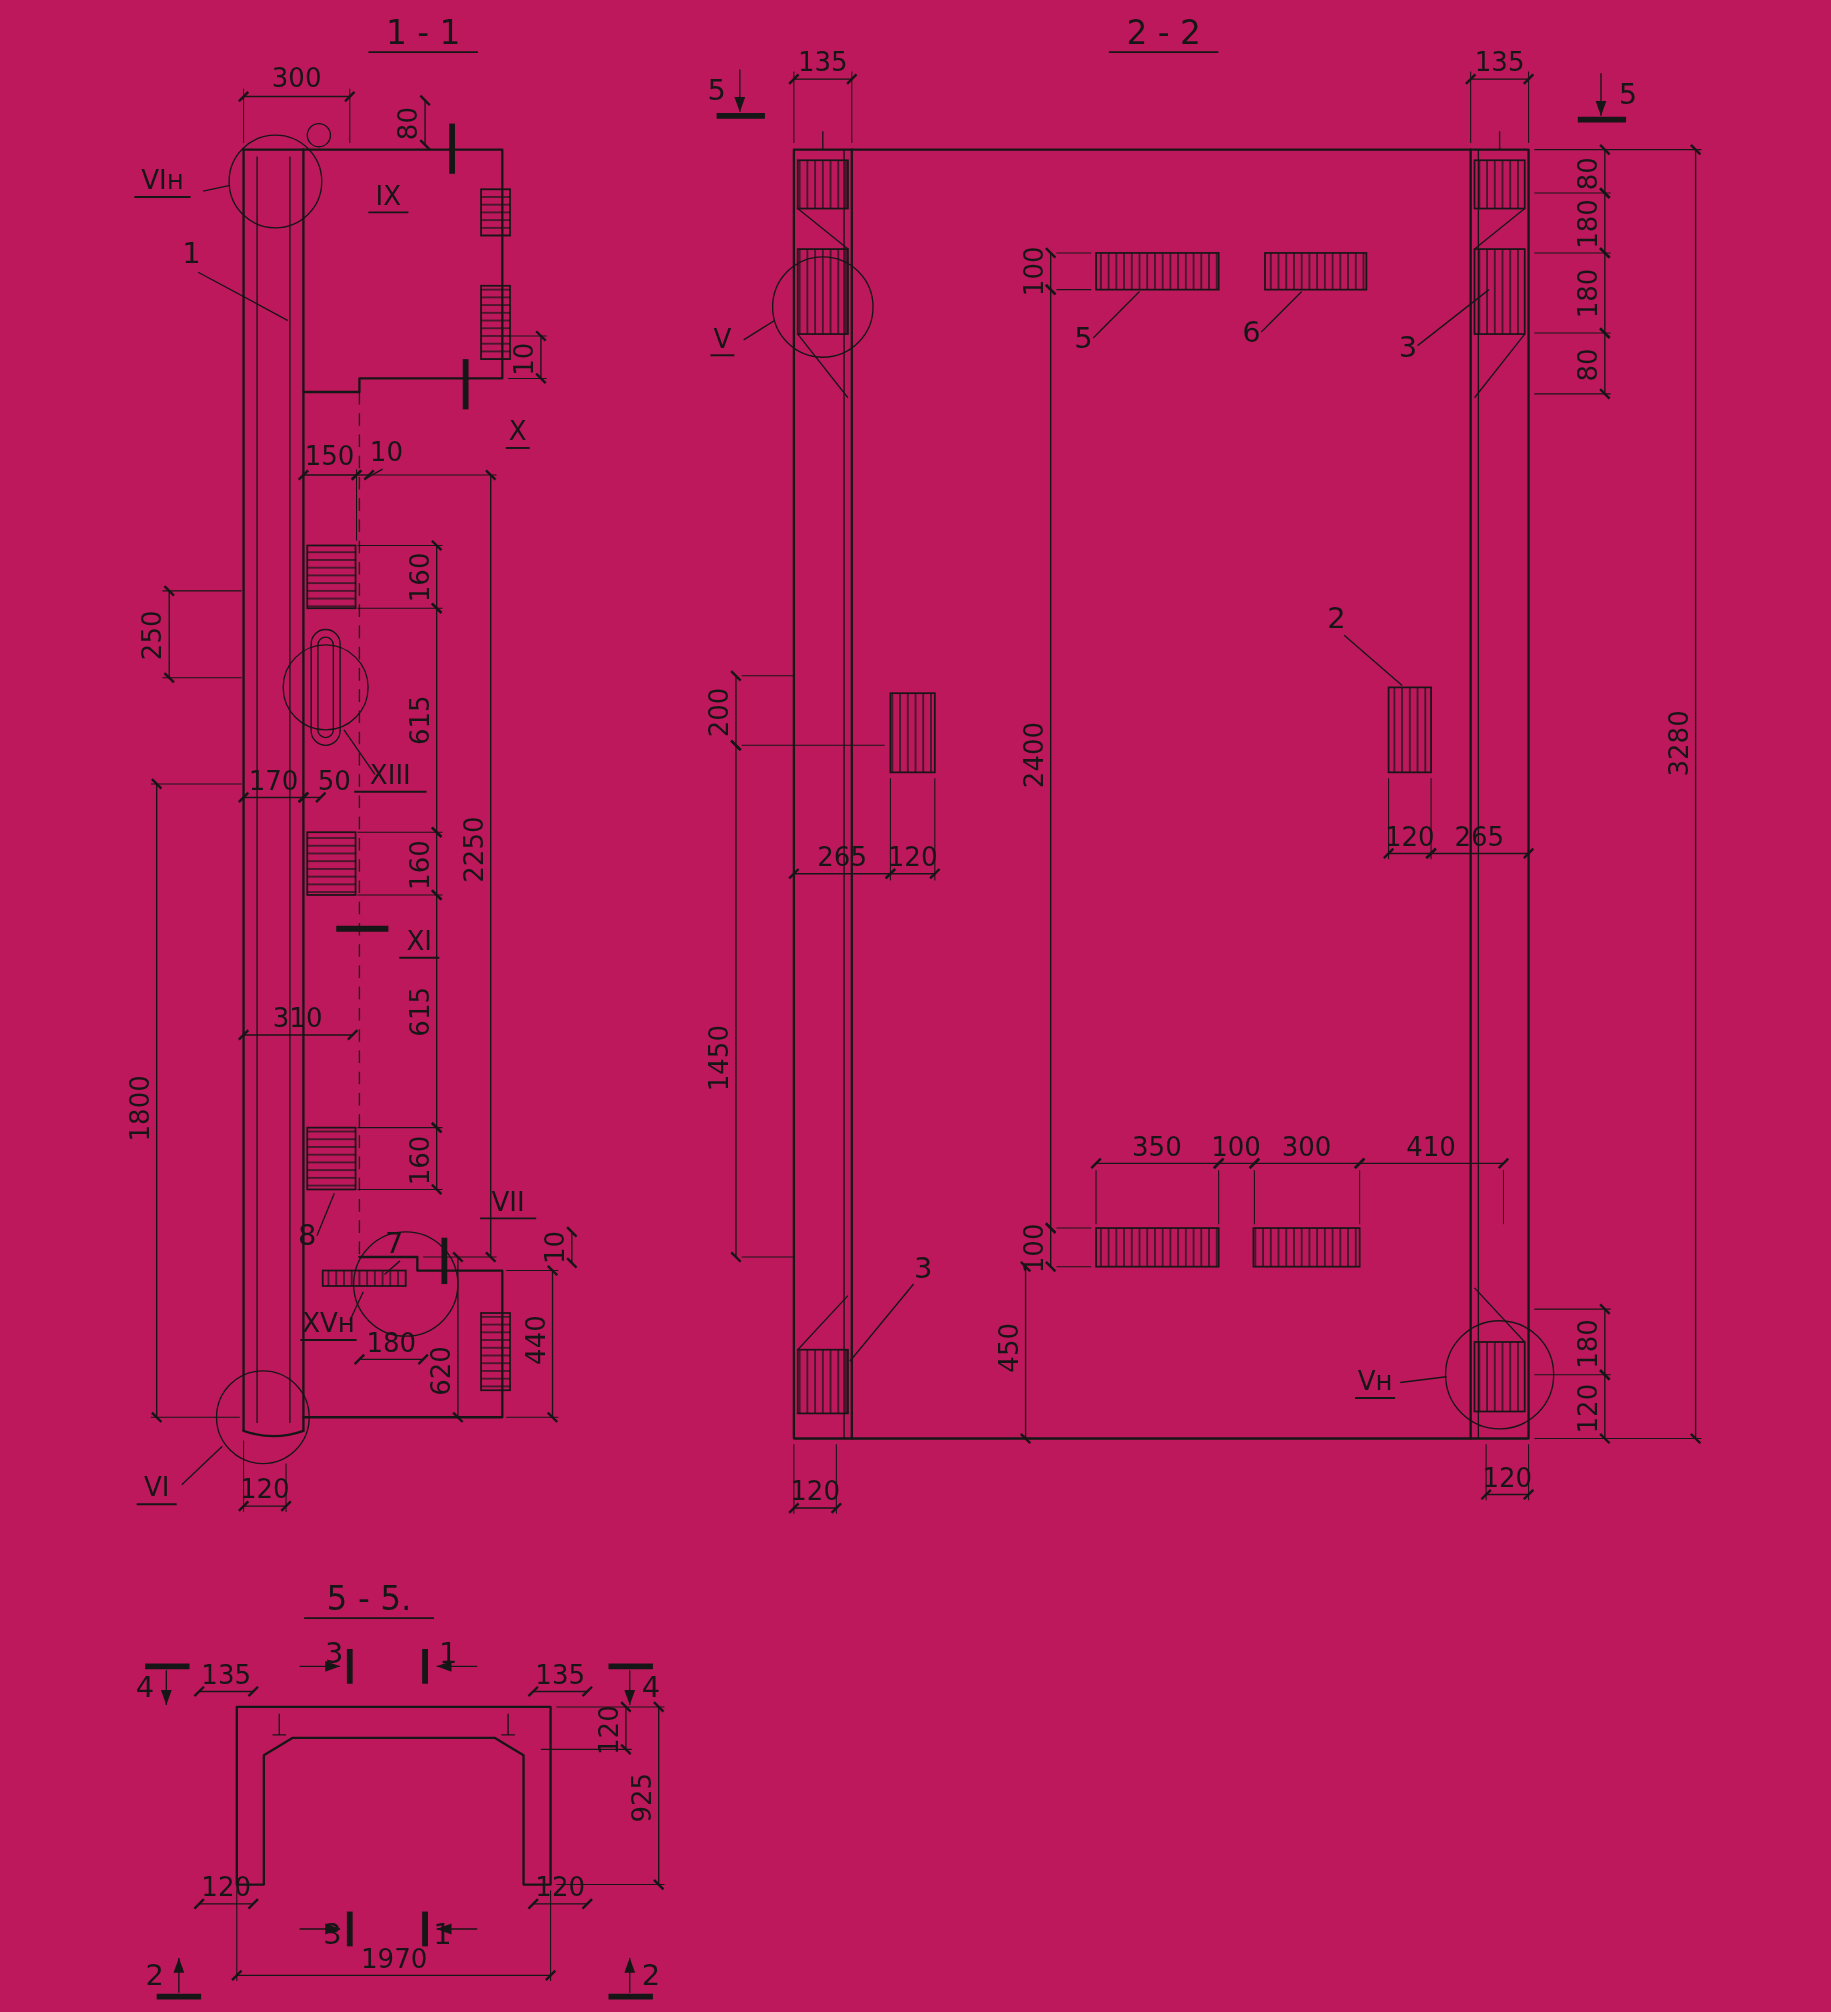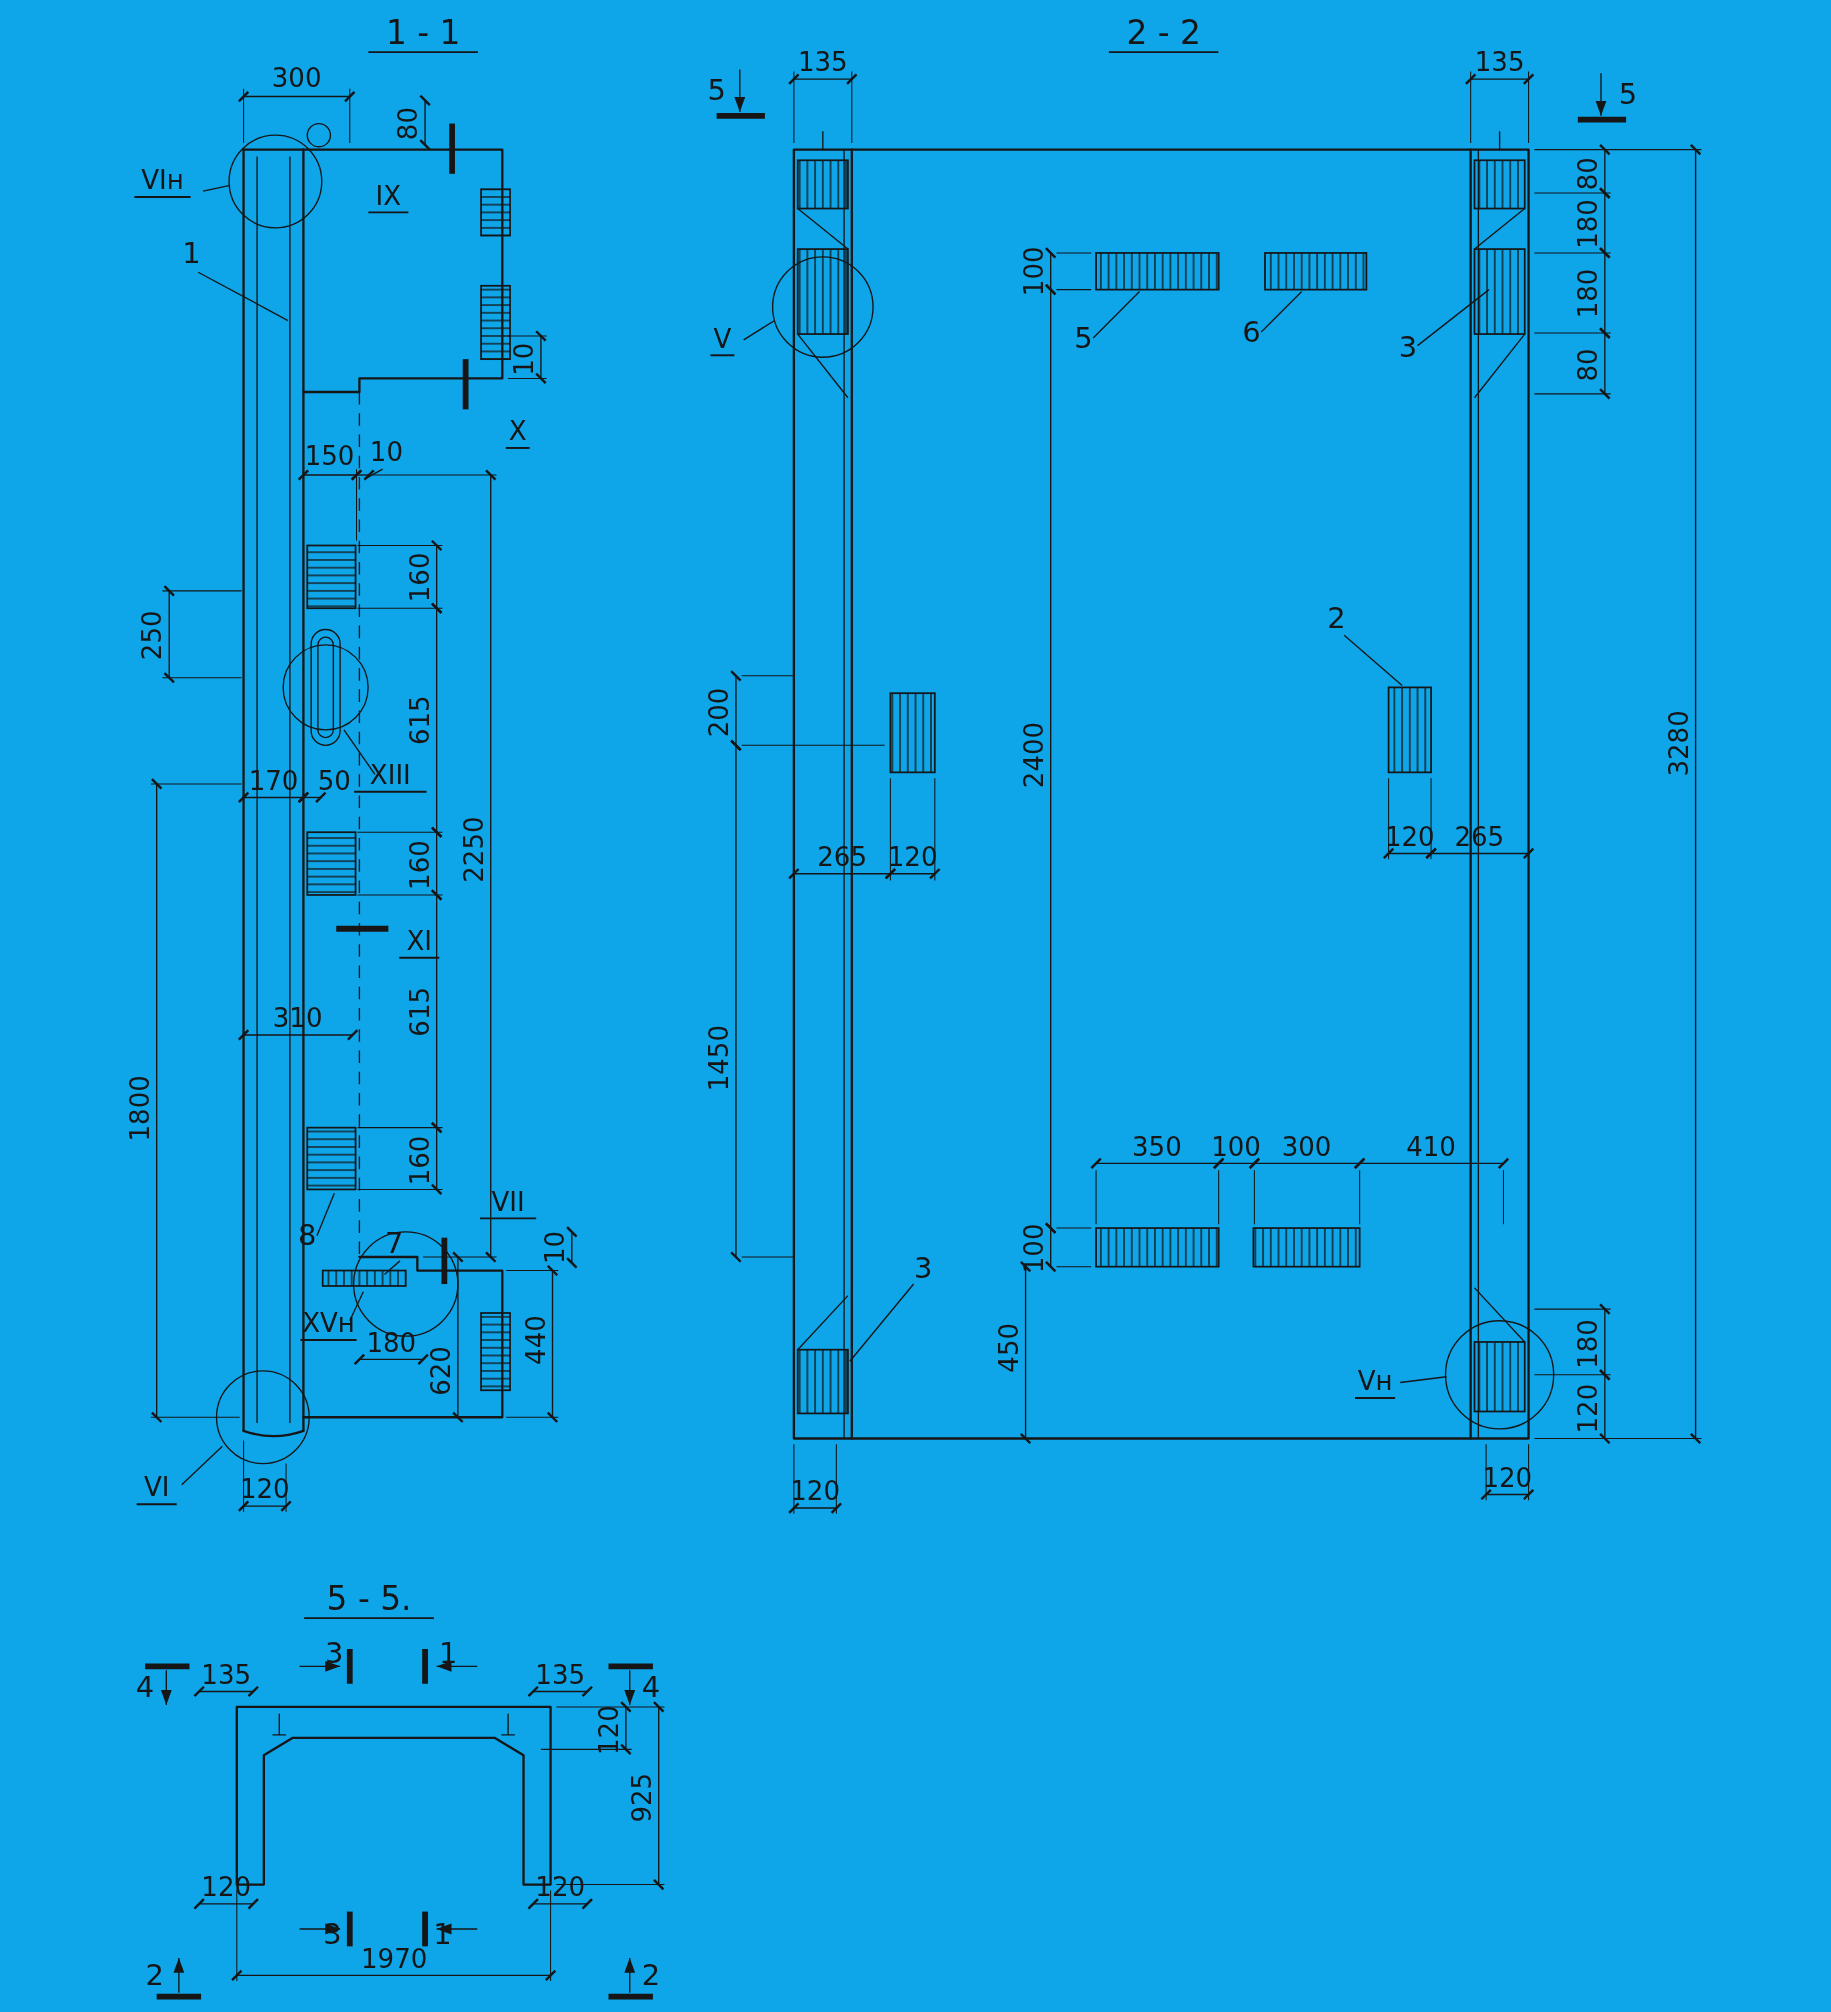--- a/index.html
+++ b/index.html
@@ -1,16 +1,16 @@
 <!DOCTYPE html>
 <html><head>
 <meta charset="utf-8">
 <style>
   html,body{margin:0;padding:0;background:#ffffff;}
-  #sheet{position:relative;width:1832px;height:2012px;background:#0ea5e9;overflow:hidden;}
+  #sheet{position:relative;width:1832px;height:2012px;background:#be185d;overflow:hidden;}
   svg{display:block;width:100%;height:100%;}
   text{font-family:"DejaVu Sans",sans-serif;fill:#161616;}
   .ln{stroke:#161616;stroke-width:2.4;fill:none;stroke-linecap:round;stroke-linejoin:round;}
   .lt{stroke:#161616;stroke-width:1.4;fill:none;}
   .lh{stroke:#161616;stroke-width:6;fill:none;stroke-linecap:butt;}
   .dsh{stroke-dasharray:13 9;}
   .dim{stroke:#161616;stroke-width:1.4;fill:none;}
   .ext{stroke:#161616;stroke-width:1.1;fill:none;}
   .emb{stroke:#161616;stroke-width:1.8;}
 </style>

